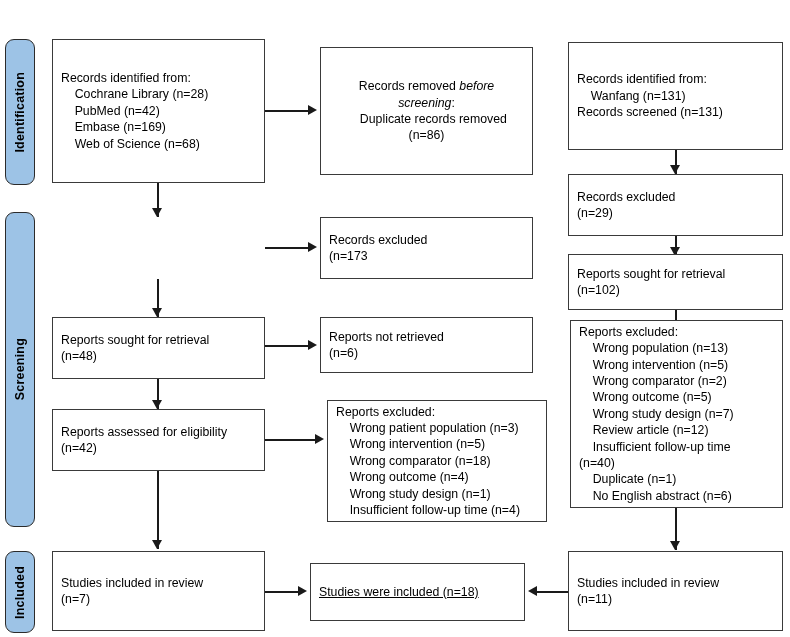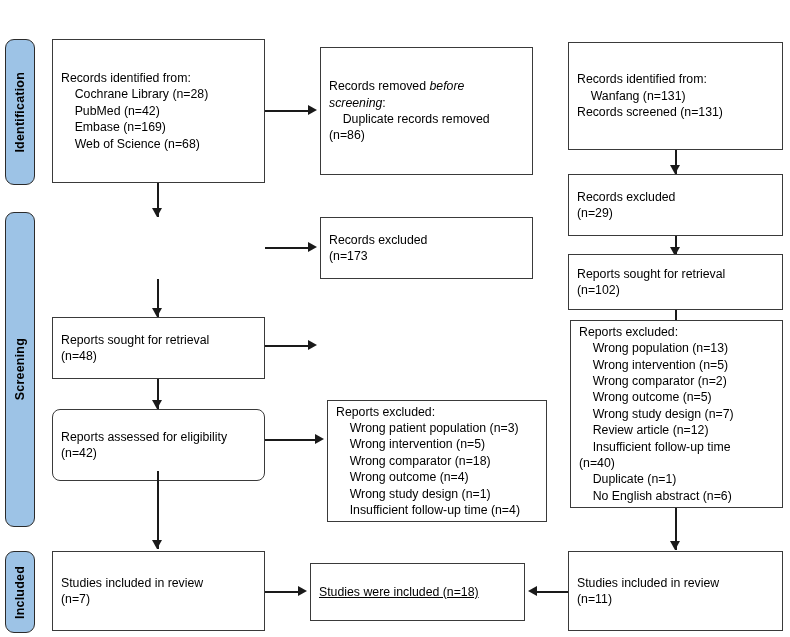--- a/index.html
+++ b/index.html
@@ -120,21 +120,21 @@
   </div>
 
   <div class="box" style="left:52px; top:39px; width:213px; height:144px;">
     <div class="box-text">Records identified from:
     Cochrane Library (n=28)
     PubMed (n=42)
     Embase (n=169)
     Web of Science (n=68)</div>
   </div>
 
-  <div class="box" style="left:320px; top:47px; width:213px; height:128px;">
+  <div class="box" style="left:320px; top:47px; width:213px; height:128px;text-align:center;">
     <div class="box-text"><span>Records removed </span><span class="italic">before screening</span><span>:
     Duplicate records removed
 (n=86)</span></div>
   </div>
 
   <div class="box" style="left:568px; top:42px; width:215px; height:108px;">
     <div class="box-text">Records identified from:
     Wanfang (n=131)
 Records screened (n=131)</div>
   </div>
@@ -166,35 +166,39 @@
   <div class="arrow arrow-down" style="left:152px; top:308px;"></div>
 
   <div class="line-v" style="left:675px; top:236px; width:1.6px; height:18px;"></div>
   <div class="arrow arrow-down" style="left:670px; top:247px;"></div>
 
   <div class="box" style="left:52px; top:317px; width:213px; height:62px;">
     <div class="box-text">Reports sought for retrieval
 (n=48)</div>
   </div>
 
+  <div class="box" style="left:320px; top:317px; width:213px; height:56px;">
+    <div class="box-text">Reports not retrieved
+(n=6)</div>
+  </div>
 
   <div class="box" style="left:568px; top:254px; width:215px; height:56px;">
     <div class="box-text">Reports sought for retrieval
 (n=102)</div>
   </div>
 
   <div class="line-h" style="left:265px; top:345px; width:45px;"></div>
   <div class="arrow arrow-right" style="left:308px; top:340px;"></div>
 
   <div class="line-v" style="left:157px; top:379px; width:1.6px; height:30px;"></div>
   <div class="arrow arrow-down" style="left:152px; top:400px;"></div>
 
   <div class="line-v" style="left:675px; top:310px; width:1.6px; height:10px;"></div>
 
-  <div class="box" style="left:52px; top:409px; width:213px; height:72px;border-radius:8px;">
+  <div class="box" style="left:52px; top:409px; width:213px; height:62px;">
     <div class="box-text">Reports assessed for eligibility
 (n=42)</div>
   </div>
 
   <div class="box" style="left:327px; top:400px; width:220px; height:122px;">
     <div class="box-text">Reports excluded:
     Wrong patient population (n=3)
     Wrong intervention (n=5)
     Wrong comparator (n=18)
     Wrong outcome (n=4)

